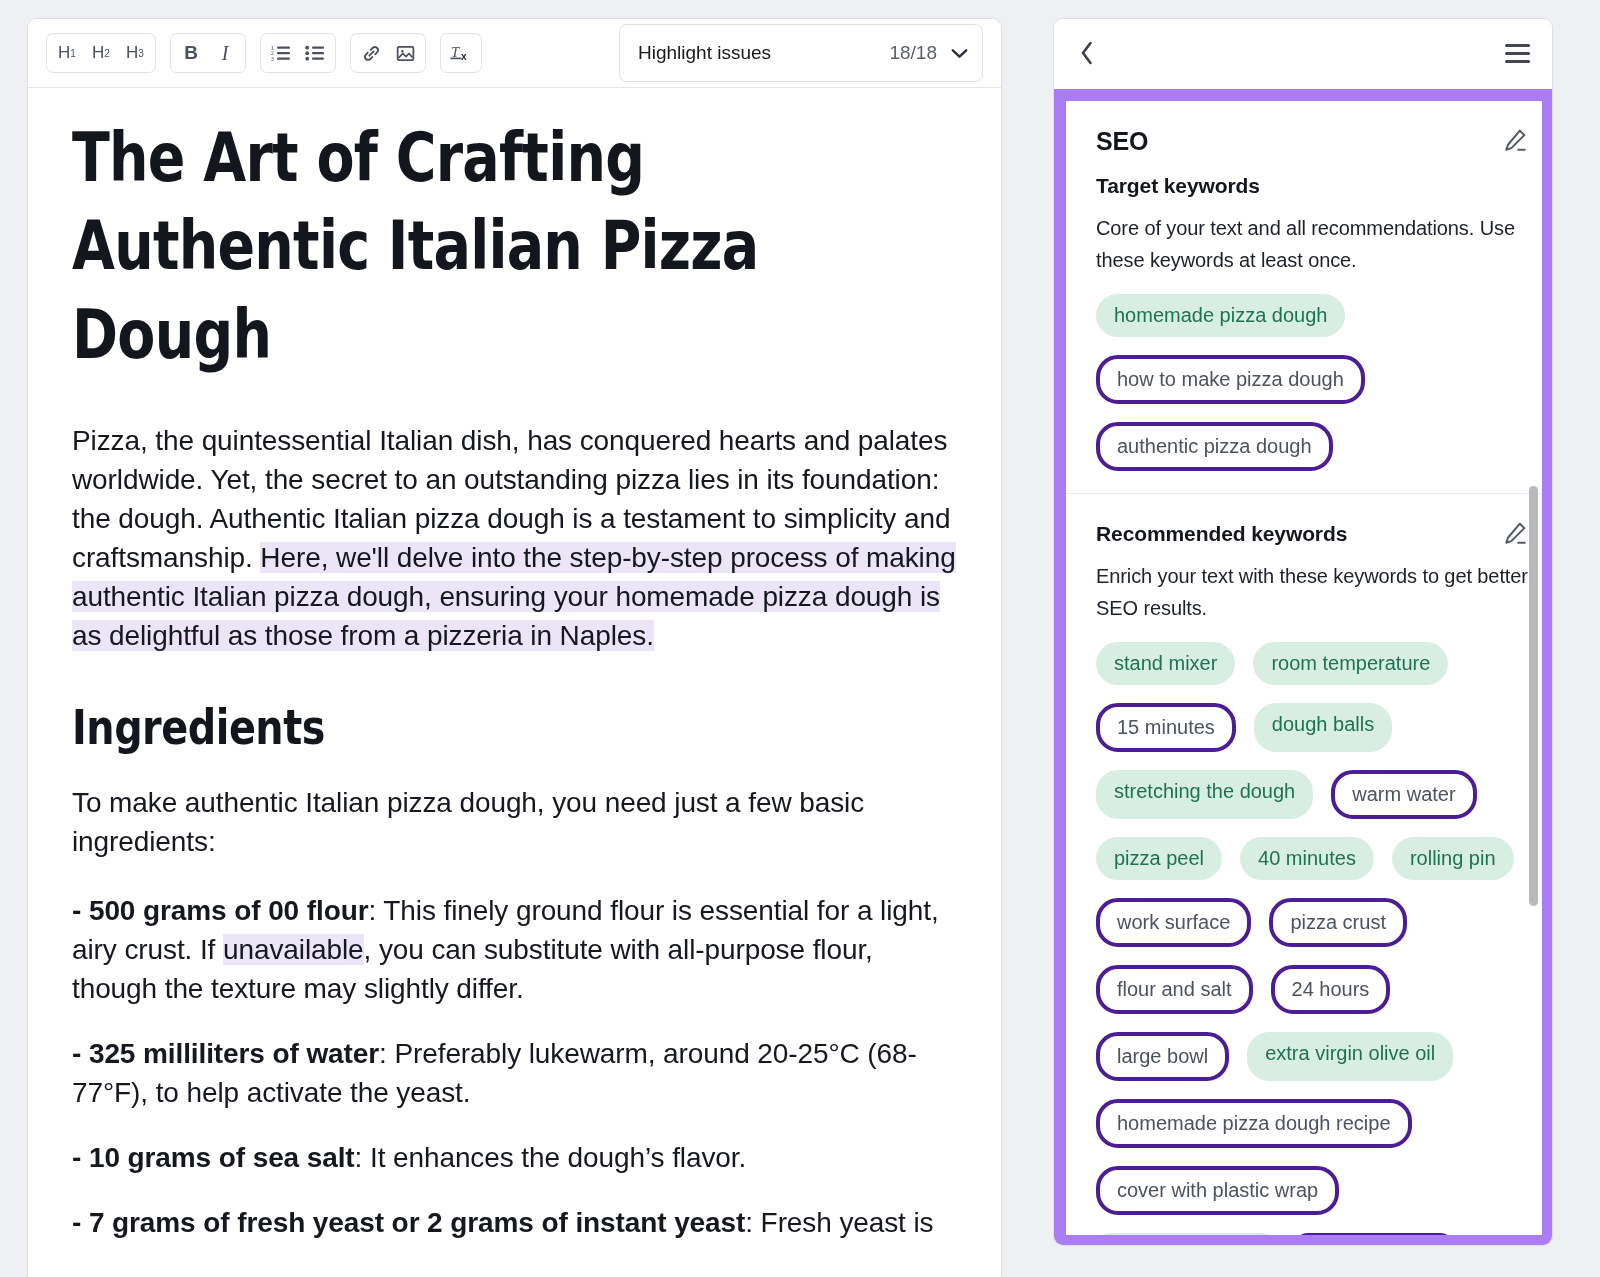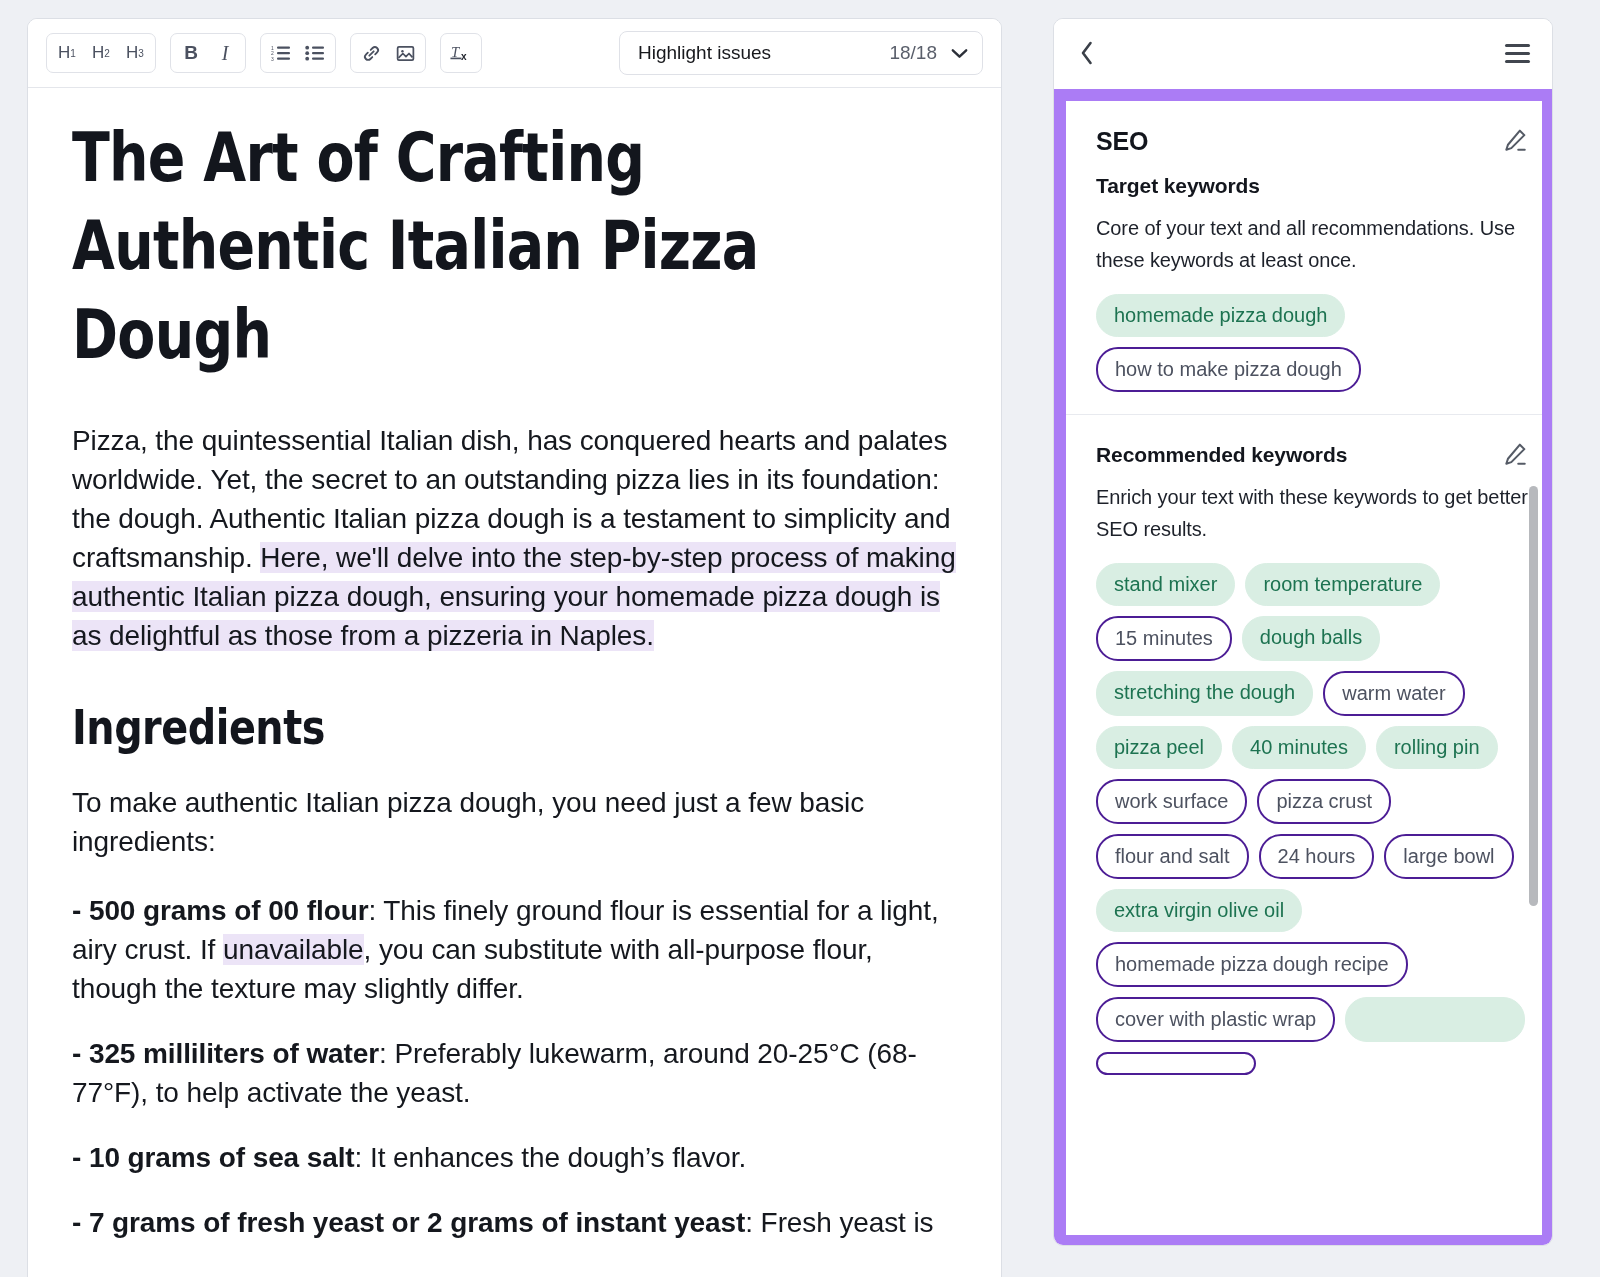--- a/index.html
+++ b/index.html
@@ -50,21 +50,21 @@
     cursor: pointer;
     padding: 0 5px;
     font-size: 17px;
   }
   .tb-btn sub { font-size: 10px; vertical-align: sub; }
   .tb-btn.bold { font-weight: bold; font-size: 19px; }
   .tb-btn.italic { font-style: italic; font-family: "Liberation Serif", serif; font-size: 20px; }
 
   .hl-select {
     margin-left: auto;
-    width: 364px; height: 44px;
+    width: 364px; height: 58px;
     border: 1px solid #dfe1e7;
     border-radius: 8px;
     display: flex; align-items: center;
     padding: 0 14px 0 18px;
     background: #fff;
     cursor: pointer;
   }
   .hl-label { font-size: 19px; color: #17181c; }
   .hl-count { margin-left: auto; font-size: 19px; color: #5a5f6b; margin-right: 14px; }
   .hl-chev { color: #3b4049; font-size: 15px; line-height: 1; }
@@ -158,30 +158,30 @@
     margin-bottom: 14px; letter-spacing: -0.1px;
   }
   .sec-head-row { display: flex; align-items: flex-end; margin-bottom: 14px; }
   .sec-head-row .sec-head { margin-bottom: 0; }
   .sec-desc {
     font-size: 20px; line-height: 32px; color: #1d212a;
     margin-bottom: 18px; letter-spacing: -0.1px;
   }
   .pencil { margin-left: auto; cursor: pointer; color: #555b66; display:flex; }
 
-  .pills { display: flex; flex-wrap: wrap; gap: 10px; }
+  .pills { display: flex; flex-wrap: wrap; gap: 18px; }
   .pill {
     font-size: 20px;
     padding: 9px 17px 10px 17px;
     border-radius: 22px;
     cursor: pointer;
     white-space: nowrap;
     line-height: 1.1;
   }
-  .pill.plain { background: #ffffff; border: 2px solid #4c1d95; color: #4d5260; }
+  .pill.plain { background: #ffffff; border: 4px solid #4c1d95; color: #4d5260; }
   .pill.used  { background: #d9eee3; border: 1px solid #d9eee3; color: #1d7351; }
 
   .scrollbar-track {
     position: absolute;
     right: 4px; top: 0px;
     width: 9px; height: 100%;
   }
   .scrollbar-thumb {
     position: absolute;
     right: 0; top: 385px;
@@ -324,20 +324,21 @@
               </svg>
             </span>
           </div>
 
           <div class="sec-head" style="margin-top:18px;">Target keywords</div>
           <div class="sec-desc">Core of your text and all recommendations. Use these keywords at least once.</div>
 
           <div class="pills">
             <span class="pill used">homemade pizza dough</span>
             <span class="pill plain">how to make pizza dough</span>
+            <span class="pill plain">authentic pizza dough</span>
           </div>
         </div>
 
         <div class="seo-sec divider">
           <div class="sec-head-row">
             <span class="sec-head">Recommended keywords</span>
             <span class="pencil">
               <svg width="26" height="26" viewBox="0 0 24 24" fill="none" stroke="#555b66" stroke-width="1.9" stroke-linecap="round" stroke-linejoin="round">
                 <path d="M16.5 3.4 20.6 7.5 8.6 19.5 4 21l1.5-4.6z"></path>
                 <path d="M15 21h6"></path>

